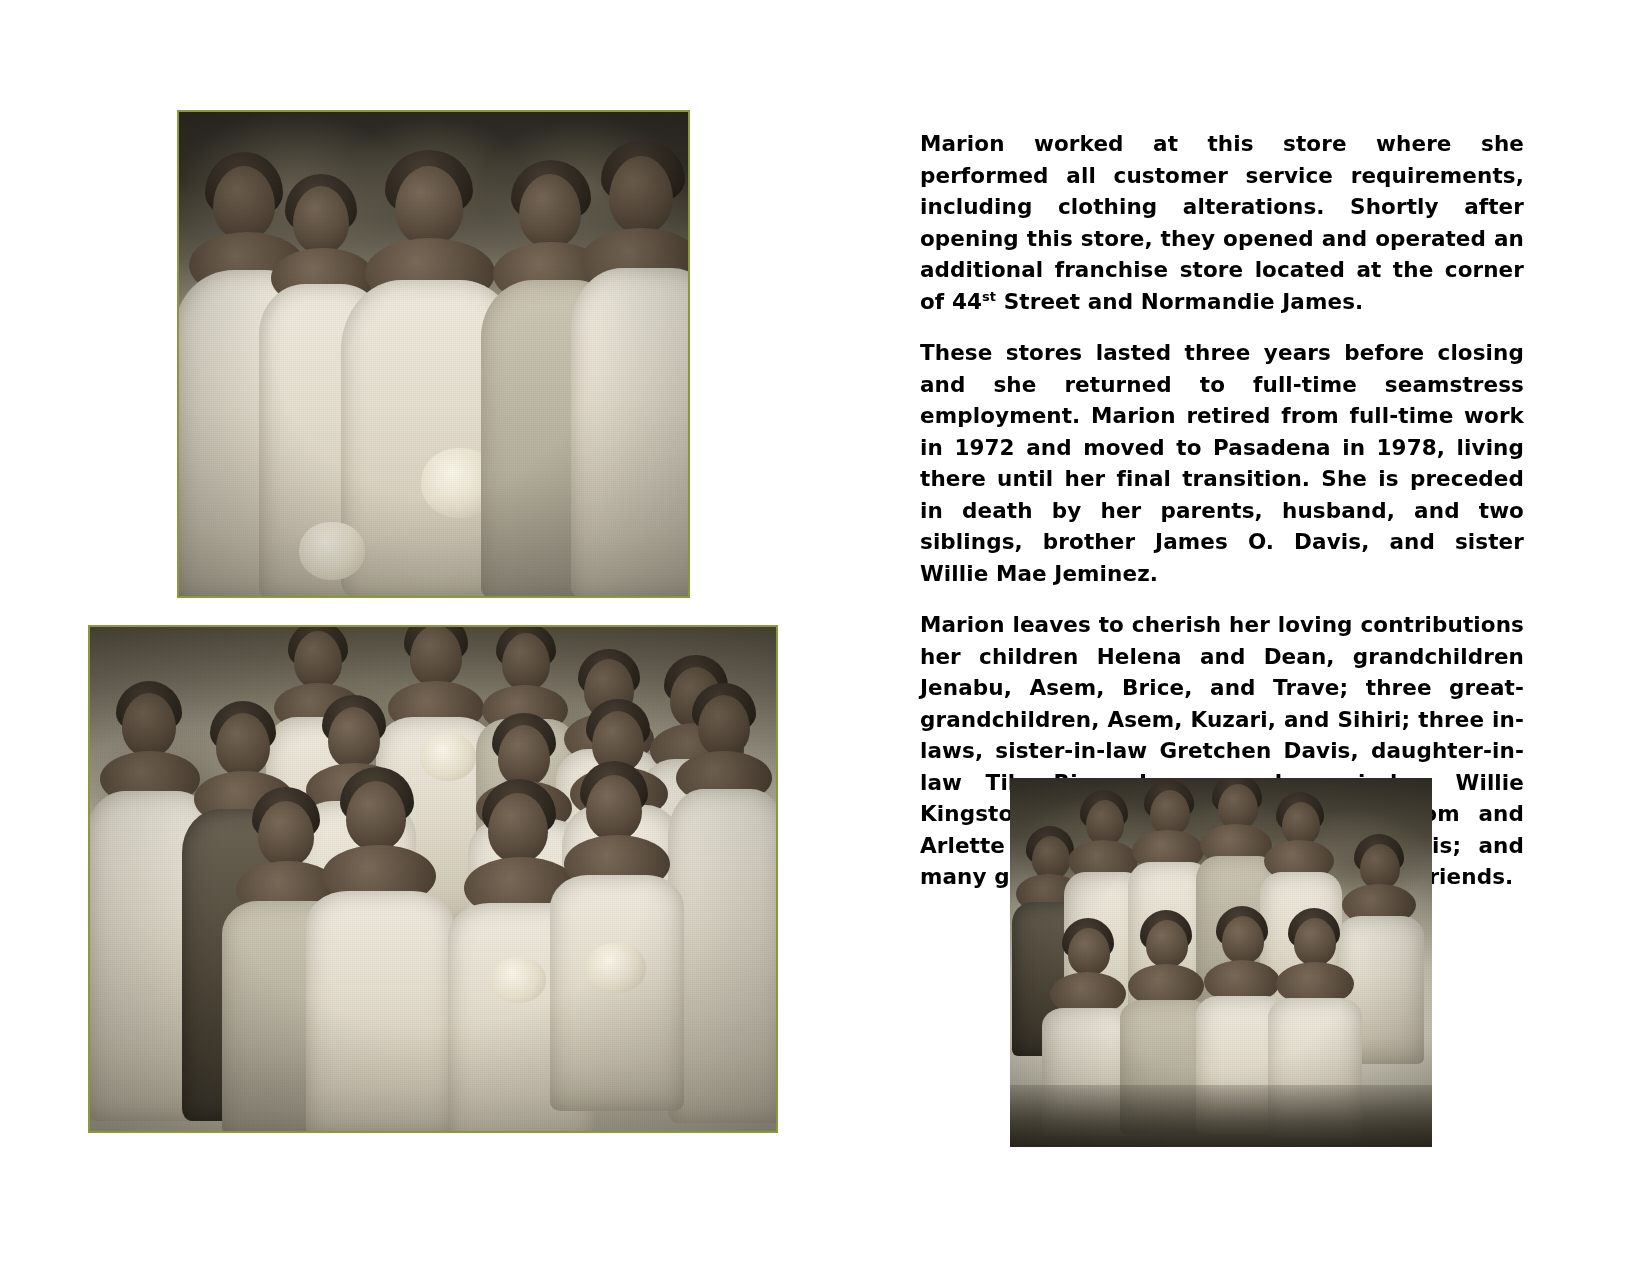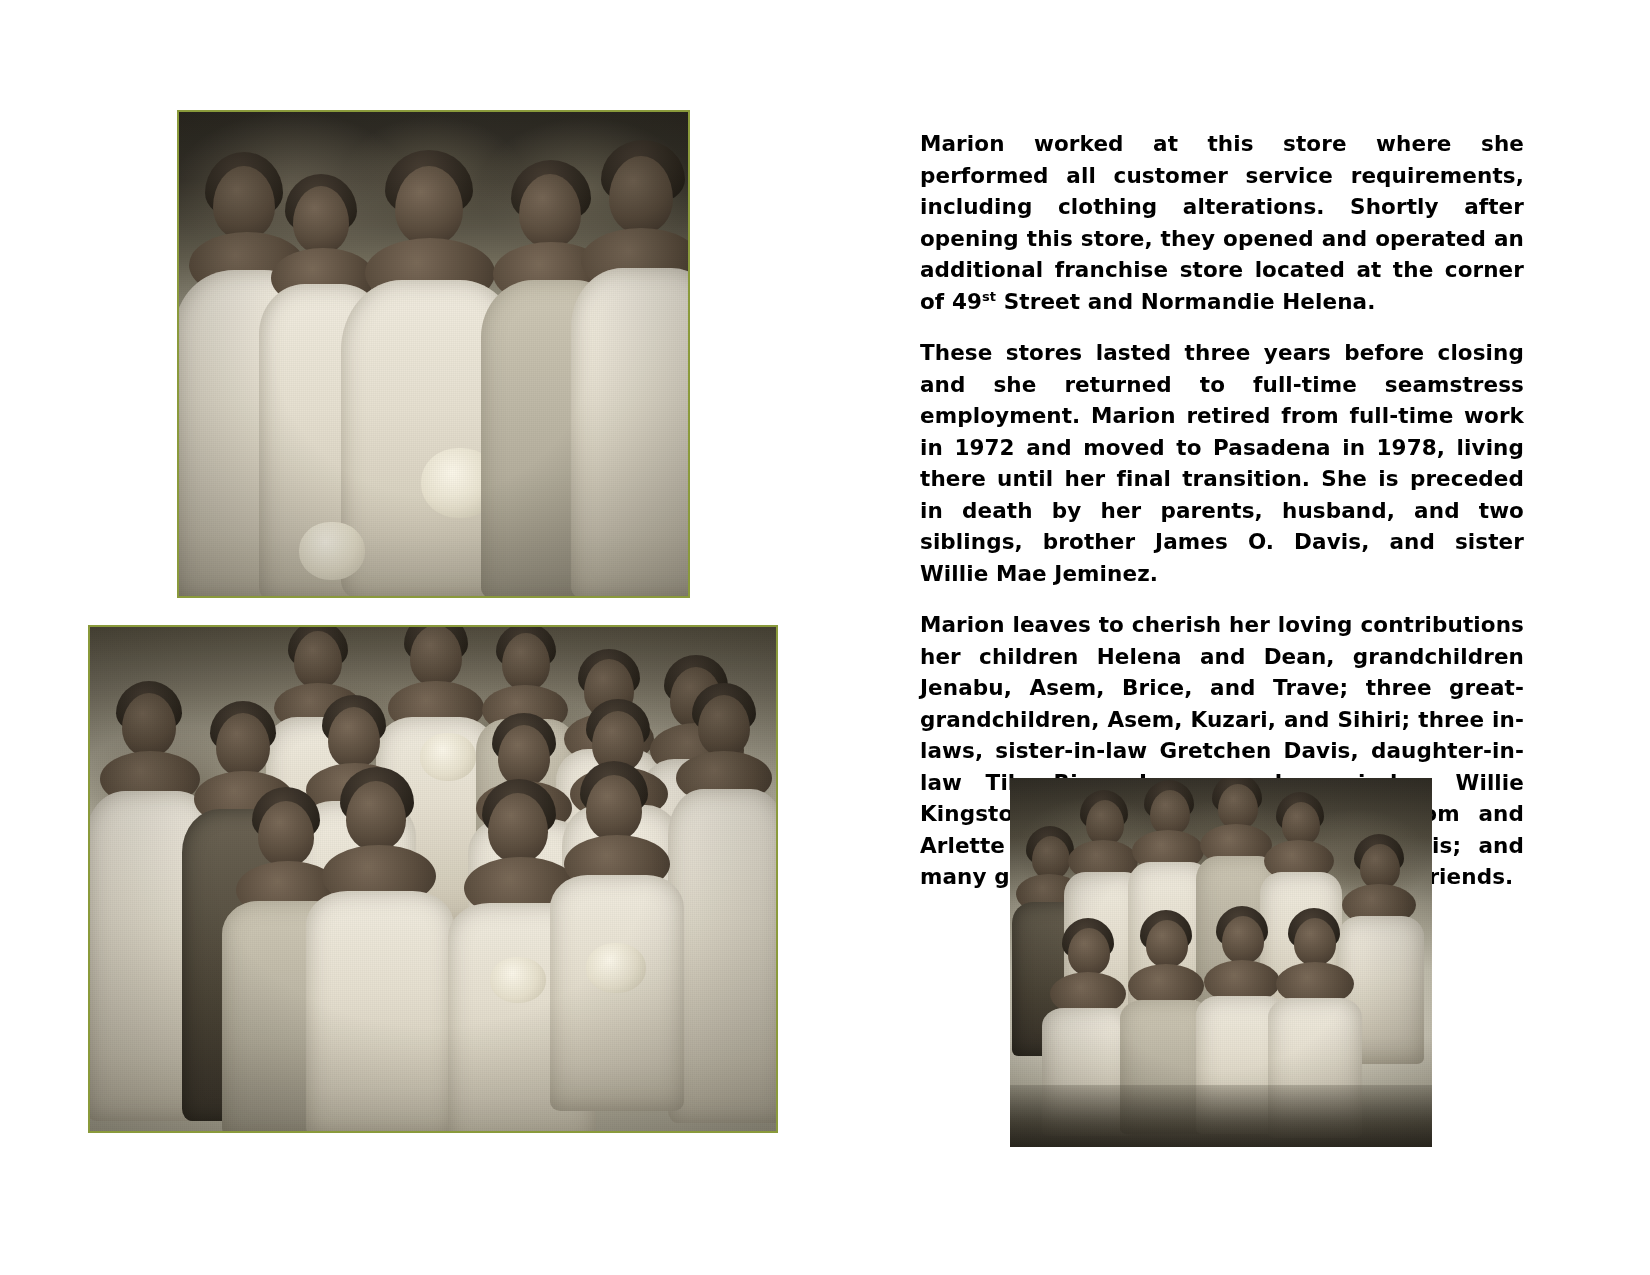--- a/index.html
+++ b/index.html
@@ -294,21 +294,21 @@
       <div class="bouquet" style="left:400px; top:330px; width:56px; height:46px;"></div>
       <div class="bouquet" style="left:496px; top:316px; width:60px; height:50px;"></div>
 
       <div class="vignette"></div>
       <div class="grain"></div>
     </div>
   </div>
 
   <div class="text-col">
 
-    <p class="para"><span>Marion worked at this store where she performed all customer service requirements, including clothing alterations.   Shortly after opening this store, they opened and operated an additional franchise store located at the corner of 49</span><sup>st</sup><span> Street and Normandie Helena.</span></p>
+    <p class="para"><span>Marion worked at this store where she performed all customer service requirements, including clothing alterations.   Shortly after opening this store, they opened and operated an additional franchise store located at the corner of 44</span><sup>st</sup><span> Street and Normandie James.</span></p>
 
     <p class="para">These stores lasted three years before closing and she returned to full-time seamstress employment.  Marion retired from full-time work in 1972 and moved to Pasadena in 1978, living there until her final transition.  She is preceded in death by her parents, husband, and two siblings, brother James O. Davis, and sister Willie Mae Jeminez.</p>
 
     <p class="para">Marion leaves to cherish her loving contributions her children Helena and Dean, grandchildren Jenabu, Asem, Brice, and Trave; three great-grandchildren, Asem, Kuzari, and Sihiri; three in-laws, sister-in-law Gretchen Davis, daughter-in-law Tila Rivers-Jones, and son-in-law Willie Kingston; two nieces, Gwendolyn Abrom and Arlette Davis; one nephew, Glenn Davis; and many grand nieces, nephews and loving friends.</p>
   </div>
 
   <div class="photo noborder" style="left:1010px; top:778px; width:422px; height:369px;">
     <div class="photo-inner">
       <div class="bg-c"></div>
 

